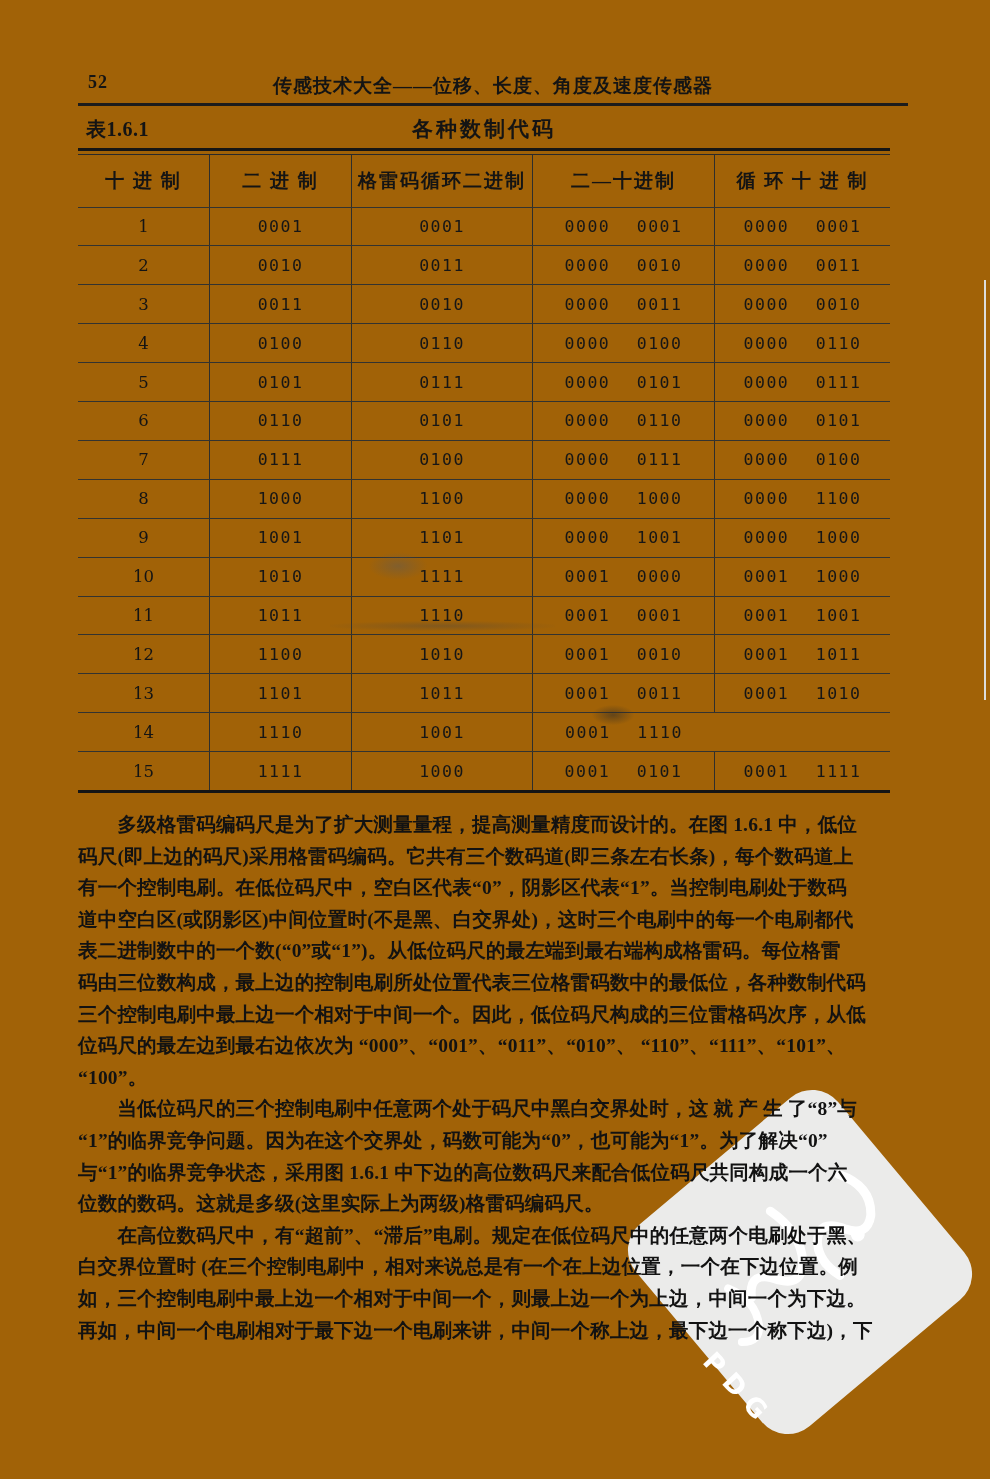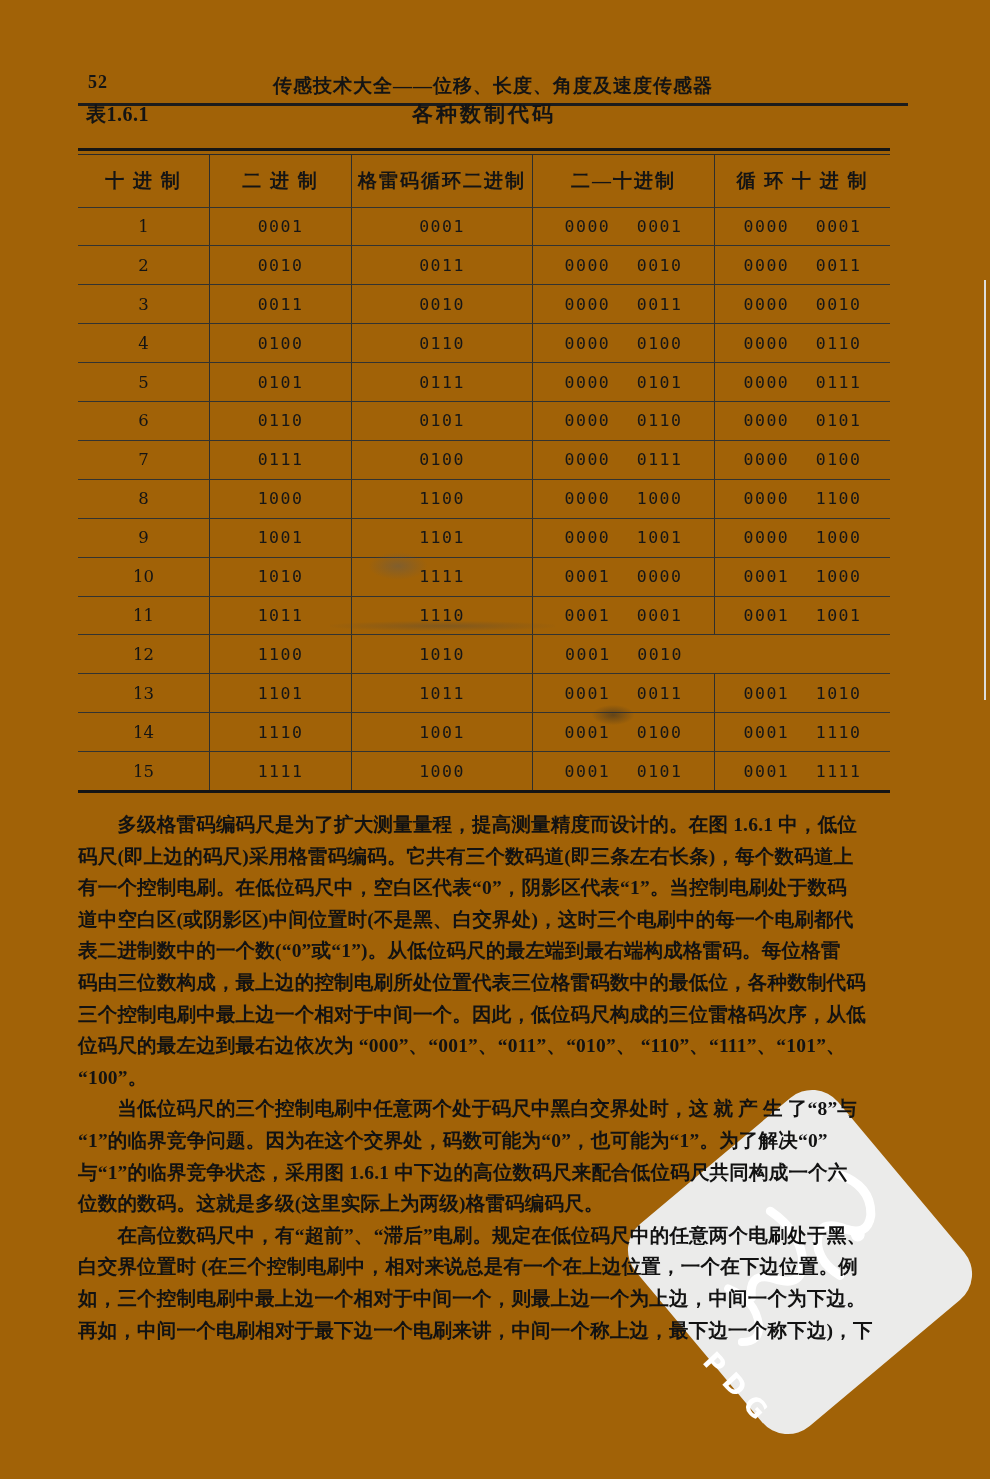--- a/index.html
+++ b/index.html
@@ -6,21 +6,21 @@
   body{background:#e8e8e8;font-family:"Liberation Serif","DejaVu Serif",serif;}
   .page{position:relative;width:990px;height:1479px;background:#a16207;overflow:hidden;color:#141414;}
 
   
   .page-head{position:absolute;top:70px;left:78px;width:830px;height:30px;}
   .page-num{position:absolute;left:10px;top:2px;font-size:18px;font-weight:bold;letter-spacing:1px;}
   .page-title{position:absolute;left:0;right:0;top:3px;text-align:center;font-size:19px;font-weight:600;letter-spacing:1px;}
   .head-rule{position:absolute;top:103px;left:78px;width:830px;border-top:3.2px solid #1c1c1c;}
 
   
-  .caption{position:absolute;top:98px;left:78px;width:812px;height:32px;}
+  .caption{position:absolute;top:113px;left:78px;width:812px;height:32px;}
   .cap-label{position:absolute;left:8px;top:3px;font-size:20px;font-weight:bold;letter-spacing:0.5px;}
   .cap-title{position:absolute;left:0;right:0;top:2px;text-align:center;font-size:21px;font-weight:bold;letter-spacing:3px;}
 
   
   .table-wrap{position:absolute;top:148px;left:78px;width:812px;}
   .toprule{height:2.6px;border-top:3.6px solid #151515;border-bottom:1.5px solid #2a2a2a;}
   .codetable{border-bottom:3.6px solid #151515;}
   .thead,.trow{display:grid;grid-template-columns:132px 142px 181px 182px 175px;}
   .thead{height:52px;}
   .trow{height:37.9px;border-top:1.8px solid #333330;}
@@ -163,33 +163,33 @@
               <div class="tcell c1">1011</div>
               <div class="tcell c2">1110</div>
               <div class="tcell c3">0001 0001</div>
               <div class="tcell c4">0001 1001</div>
             </div>
             <div class="trow">
               <div class="tcell c0">12</div>
               <div class="tcell c1">1100</div>
               <div class="tcell c2">1010</div>
               <div class="tcell c3">0001 0010</div>
+              <div class="tcell c4">0001 1011</div>
             </div>
             <div class="trow">
               <div class="tcell c0">13</div>
               <div class="tcell c1">1101</div>
               <div class="tcell c2">1011</div>
               <div class="tcell c3">0001 0011</div>
               <div class="tcell c4">0001 1010</div>
             </div>
             <div class="trow">
               <div class="tcell c0">14</div>
               <div class="tcell c1">1110</div>
               <div class="tcell c2">1001</div>
-              <div class="tcell c3">0001 0100</div>
               <div class="tcell c4">0001 1110</div>
             </div>
             <div class="trow">
               <div class="tcell c0">15</div>
               <div class="tcell c1">1111</div>
               <div class="tcell c2">1000</div>
               <div class="tcell c3">0001 0101</div>
               <div class="tcell c4">0001 1111</div>
             </div>
           </div>

